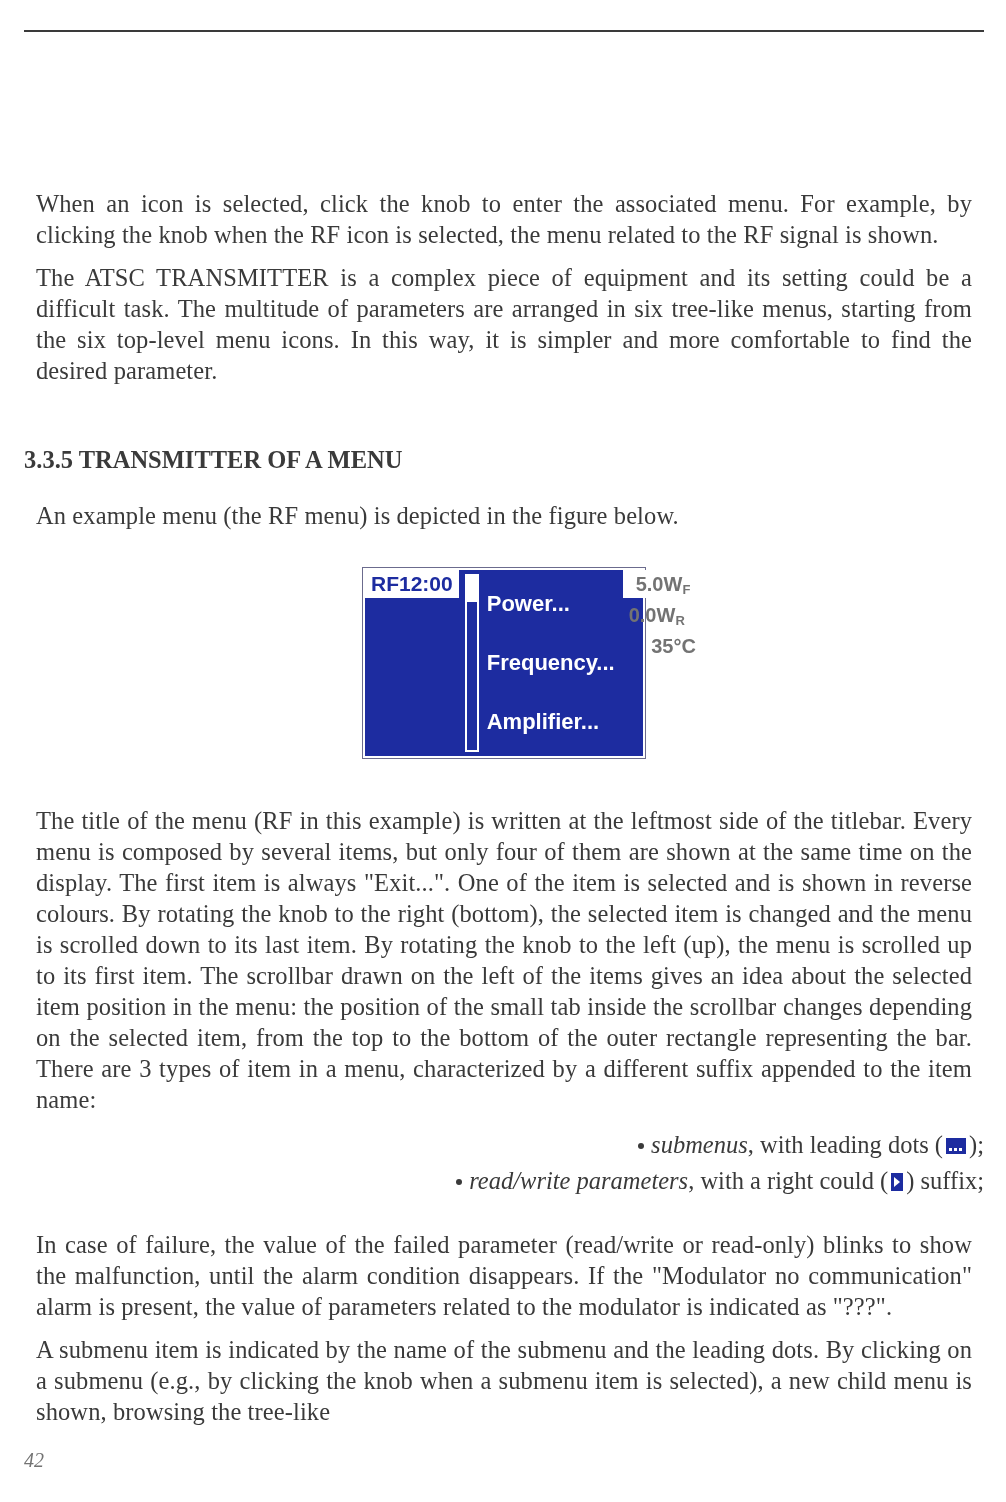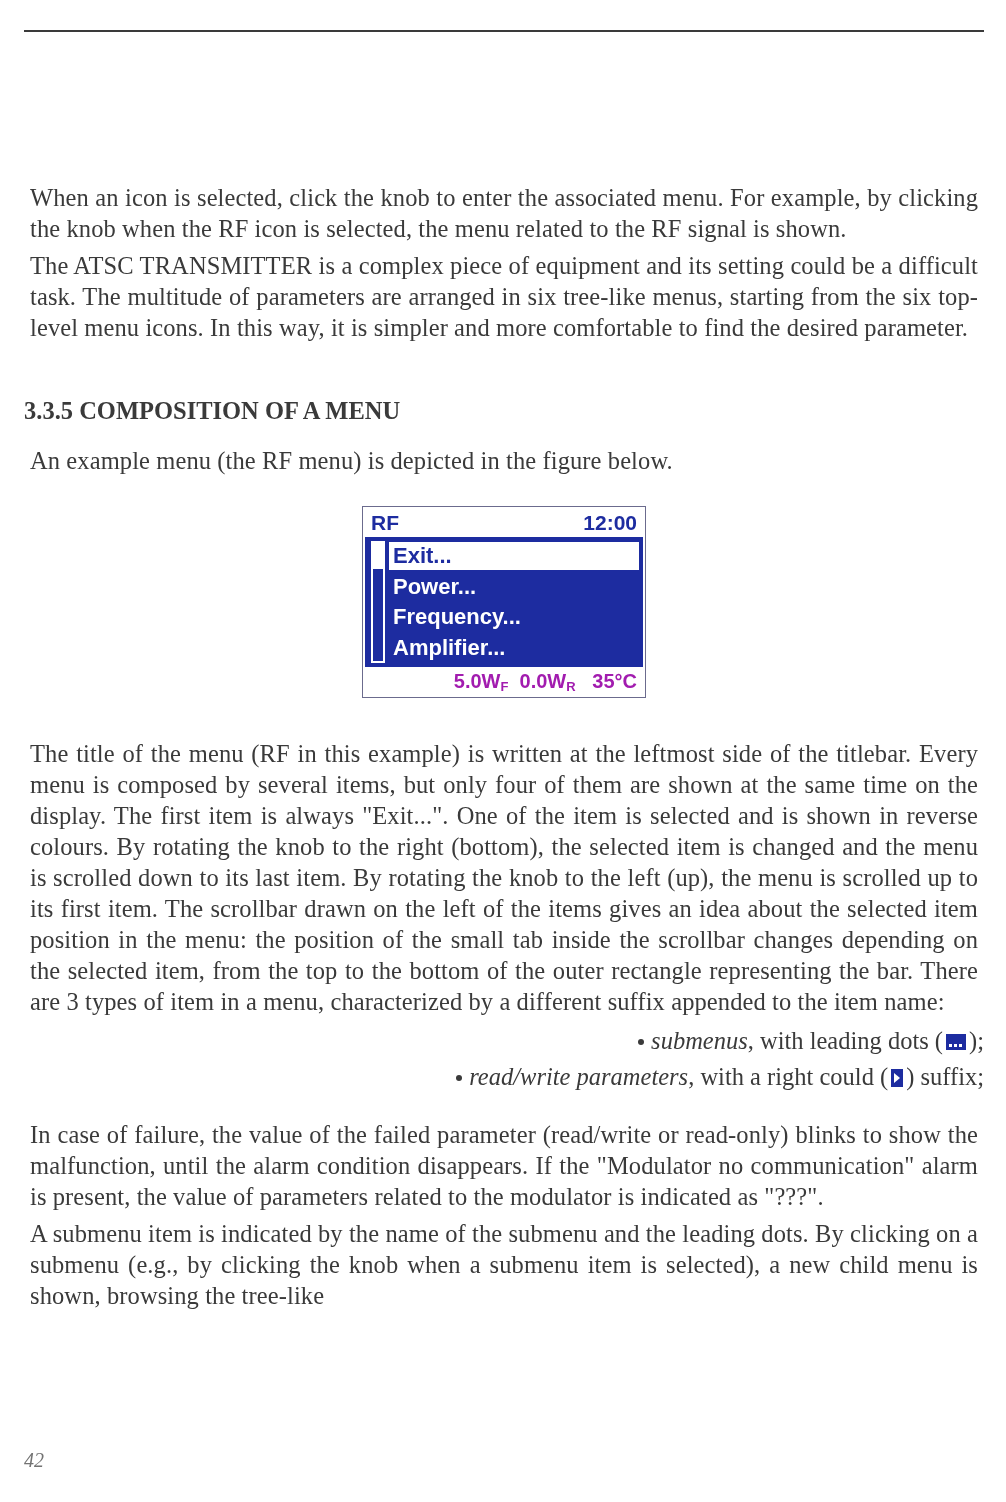--- a/index.html
+++ b/index.html
@@ -25,21 +25,21 @@
     right: 22px;
     border-top: 2px solid #3a3a3a;
   }
   .body-content {
     position: absolute;
     top: 176px;
     left: 24px;
     right: 22px;
   }
   p {
-    margin: 6px;
+    margin: 12px;
     font-size: 24.5px;
     line-height: 31px;
     color: #3a3a3a;
     text-align: justify;
     letter-spacing: 0.1px;
   }
   .section-heading {
     font-weight: bold;
     font-size: 24.5px;
     margin: 0;
@@ -67,21 +67,20 @@
     width: 278px;
     border: 1px solid #6b6b8d;
     background: #ffffff;
     padding: 2px;
   }
   .lcd {
     width: 100%;
     height: 186px;
     background: #1d2ca0;
     display: flex;
-    flex-direction: column;
     font-family: "Trebuchet MS", "Lucida Sans Unicode", "Arial Narrow", sans-serif;
     font-weight: bold;
     color: #ffffff;
   }
   .lcd .titlebar {
     display: flex;
     justify-content: space-between;
     align-items: center;
     background: #ffffff;
     color: #1d2ca0;
@@ -117,21 +116,21 @@
   .lcd .items .item {
     padding: 1px 4px;
     line-height: 26px;
   }
   .lcd .items .item.sel {
     background: #ffffff;
     color: #1d2ca0;
   }
   .lcd .status {
     background: #ffffff;
-    color: #a21caf;
+    color: #737373;
     height: 28px;
     text-align: right;
     padding: 0 6px;
     font-size: 20px;
     line-height: 28px;
   }
   .lcd .status sub {
     font-size: 13px;
     vertical-align: baseline;
     position: relative;
@@ -211,37 +210,36 @@
 </head>
 <body>
 
 <div class="page">
   <div class="hr"></div>
 
   <div class="body-content">
     <p>When an icon is selected, click the knob to enter the associated menu. For example, by clicking the knob when the RF icon is selected, the menu related to the RF signal is shown.</p>
     <p>The ATSC TRANSMITTER is a complex piece of equipment and its setting could be a difficult task. The multitude of parameters are arranged in six tree-like menus, starting from the six top-level menu icons. In this way, it is simpler and more comfortable to find the desired parameter.</p>
 
-    <h2 class="section-heading">3.3.5 COMPOSITION OF A MENU</h2>
+    <h2 class="section-heading">3.3.5 TRANSMITTER OF A MENU</h2>
 
     <p>An example menu (the RF menu) is depicted in the figure below.</p>
 
     <div class="lcd-wrap">
       <div class="lcd-outer">
         <div class="lcd">
           <div class="titlebar">
             <span>RF</span>
             <span>12:00</span>
           </div>
           <div class="mid">
             <div class="scroll">
               <div class="thumb"></div>
             </div>
             <div class="items">
-              <div class="item sel">Exit...</div>
               <div class="item">Power...</div>
               <div class="item">Frequency...</div>
               <div class="item">Amplifier...</div>
             </div>
           </div>
           <div class="status">
             <span><span>5.0W</span><sub>F</sub></span>&nbsp;
             <span><span>0.0W</span><sub>R</sub></span>&nbsp;&nbsp;
             <span>35°C</span>
           </div>

